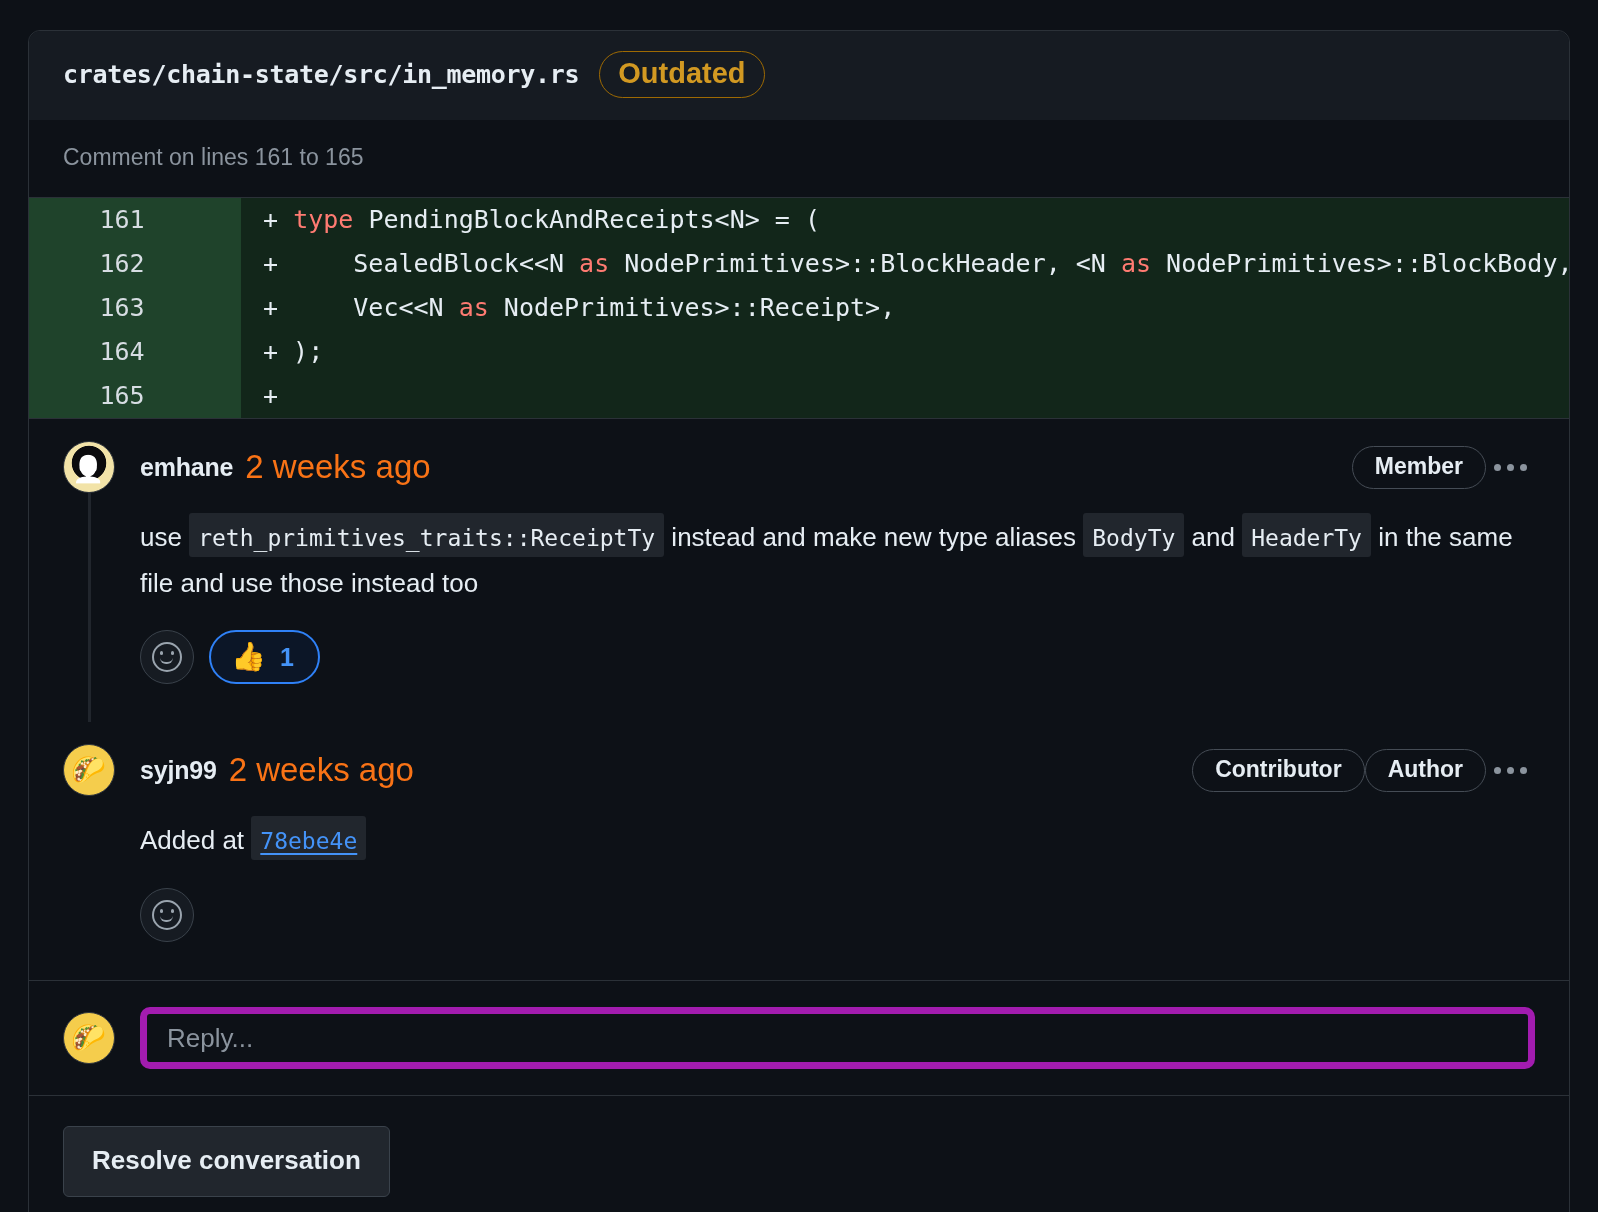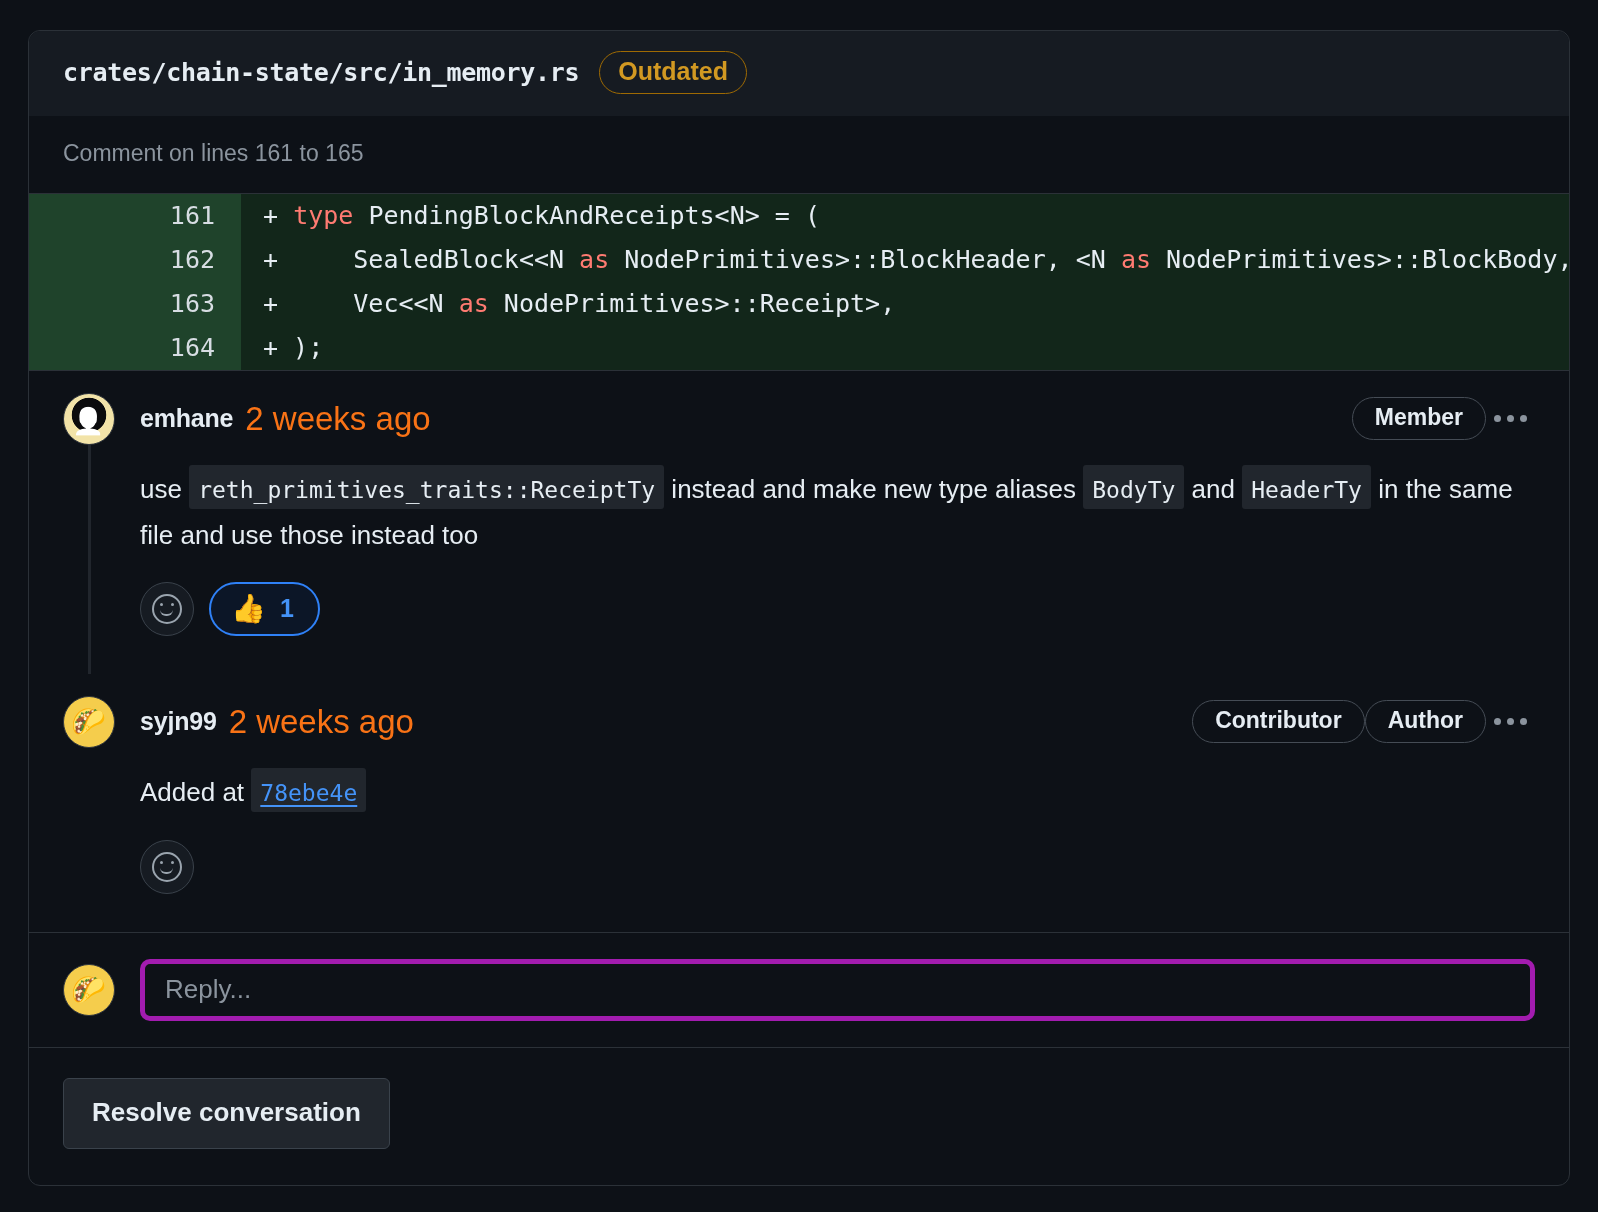--- a/index.html
+++ b/index.html
@@ -41,21 +41,21 @@
     font-family: "DejaVu Sans Mono", "Liberation Mono", monospace;
     font-size: 25px;
     font-weight: 700;
     color: #e6edf3;
     letter-spacing: -0.3px;
   }
   .badge-outdated {
     border: 1.5px solid #9e6a03;
     color: #d29922;
     border-radius: 999px;
-    font-size: 25px;
+    font-size: 29px;
     font-weight: 600;
     padding: 5px 18px 7px 18px;
     line-height: 1.15;
   }
 
   
   .lines-note {
     padding: 24px 34px 26px 34px;
     font-size: 23px;
     color: #8b949e;
@@ -75,21 +75,21 @@
     font-family: "DejaVu Sans Mono", "Liberation Mono", monospace;
     font-size: 25px;
     line-height: 44px;
     white-space: pre;
   }
   .gutter {
     width: 212px;
     min-width: 212px;
     background: #1f432b;
     color: #d7dde3;
-    text-align: right;
+    text-align: center;
     padding-right: 26px;
     font-size: 25px;
     user-select: none;
   }
   .code-cell {
     background: #12261a;
     color: #e6edf3;
     padding-left: 22px;
     flex: 1;
     overflow: hidden;
@@ -264,21 +264,21 @@
     border-top: 1px solid #2b3138;
     padding: 26px 34px 26px 34px;
     display: flex;
     align-items: center;
     gap: 25px;
   }
   .reply-input {
     flex: 1;
     height: 62px;
     background: #0d1117;
-    border: 5px solid #a21caf;
+    border: 7px solid #a21caf;
     border-radius: 10px;
     color: #e6edf3;
     font-size: 26px;
     font-family: "Liberation Sans", sans-serif;
     padding: 0 20px;
     outline: none;
   }
   .reply-input::placeholder { color: #8b949e; }
 
   
@@ -320,20 +320,24 @@
         <div class="gutter">162</div>
         <div class="code-cell"><span class="marker">+</span><span>     SealedBlock&lt;&lt;N </span><span class="kw">as</span><span> NodePrimitives&gt;::BlockHeader, &lt;N </span><span class="kw">as</span><span> NodePrimitives&gt;::BlockBody,</span></div>
       </div>
       <div class="diff-row">
         <div class="gutter">163</div>
         <div class="code-cell"><span class="marker">+</span><span>     Vec&lt;&lt;N </span><span class="kw">as</span><span> NodePrimitives&gt;::Receipt&gt;,</span></div>
       </div>
       <div class="diff-row">
         <div class="gutter">164</div>
         <div class="code-cell"><span class="marker">+</span><span> );</span></div>
+      </div>
+      <div class="diff-row">
+        <div class="gutter">165</div>
+        <div class="code-cell"><span class="marker">+</span></div>
       </div>
     </div>
 
     <div class="comments">
 
       <div class="comment">
         <div class="thread-line"></div>
         <div class="comment-head">
           <div class="avatar emhane">
               <span class="glyph">👤</span>

